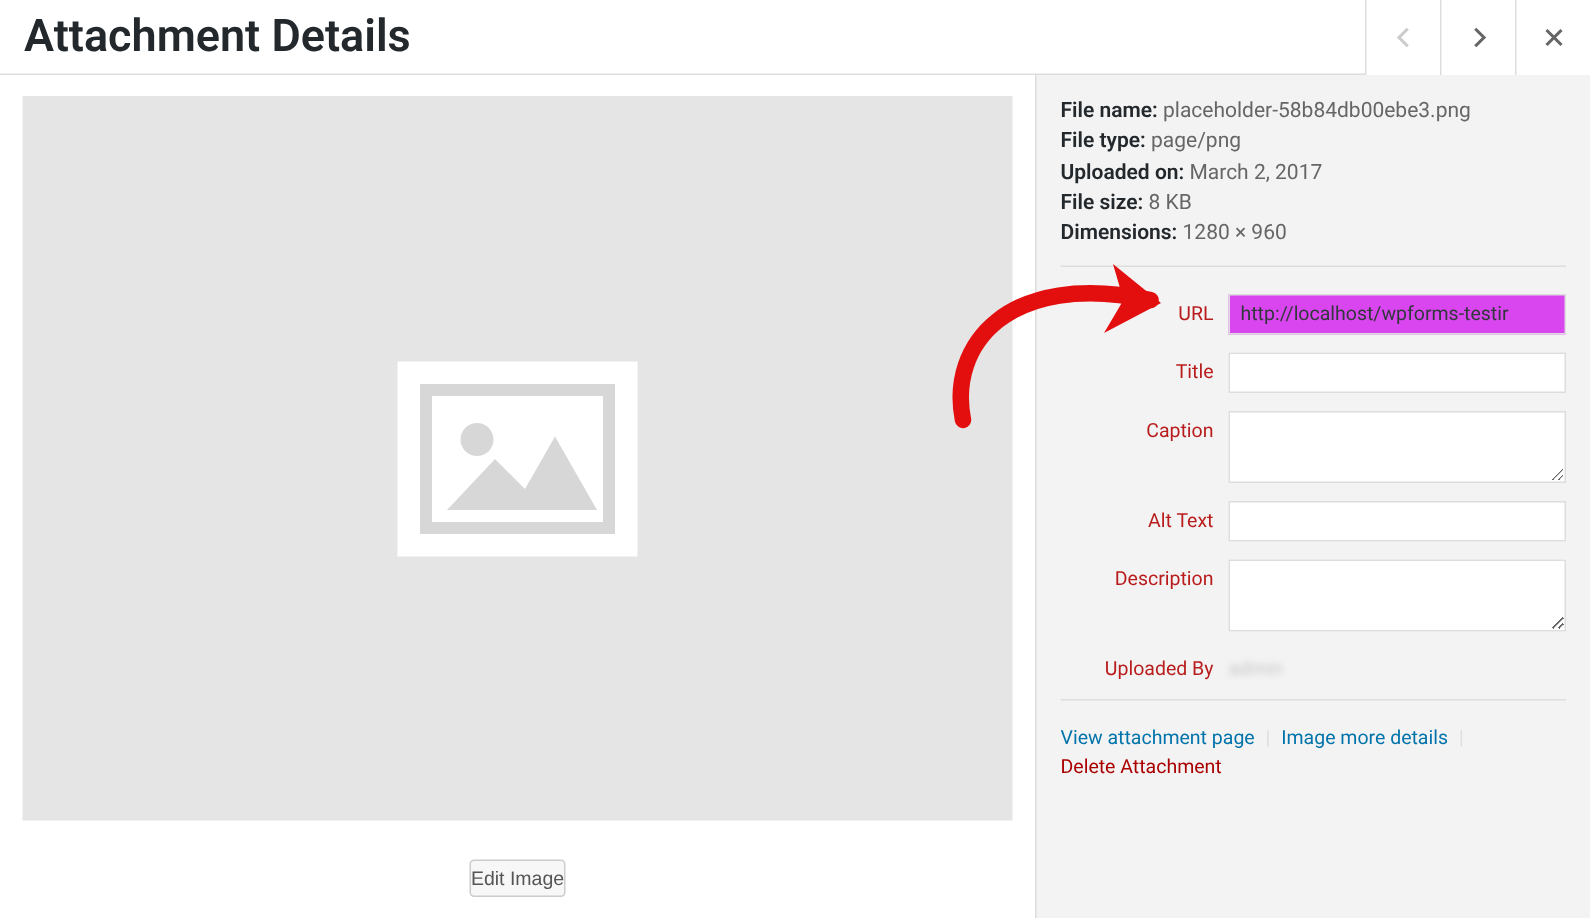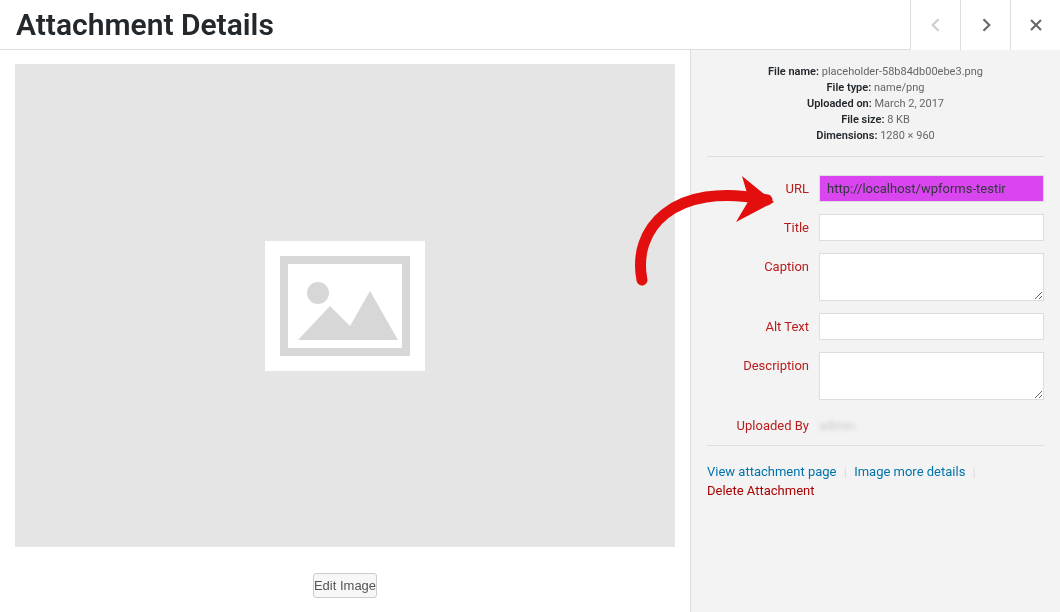--- a/index.html
+++ b/index.html
@@ -82,21 +82,21 @@
       cursor: pointer;
       margin-top: 16px;
     }
     .sidebar {
       width: 370px;
       border-left: 1px solid #ddd;
       padding: 14px 16px 14px 16px;
       background: #f3f3f3;
       overflow: auto;
     }
-    .meta { font-size: 11px; line-height: 1.45; margin-bottom: 10px; color: #666; text-align: center; }
+    .meta { font-size: 14px; line-height: 1.45; margin-bottom: 10px; color: #666; }
     .meta strong { color: #23282d; font-weight: 600; }
     .divider { border-top: 1px solid #ddd; margin: 12px 0 18px; }
     .settings .row {
       display: flex;
       align-items: flex-start;
       margin-bottom: 12px;
     }
     .settings .label {
       width: 112px;
       text-align: right;
@@ -172,21 +172,21 @@
       </div>
     </div>
     <div class="edit-btn-wrap">
       <button class="button">Edit Image</button>
     </div>
   </div>
 
   <div class="sidebar">
     <div class="meta">
       <div><strong>File name:</strong> <span>placeholder-58b84db00ebe3.png</span></div>
-      <div><strong>File type:</strong> <span>name/png</span></div>
+      <div><strong>File type:</strong> <span>page/png</span></div>
       <div><strong>Uploaded on:</strong> <span>March 2, 2017</span></div>
       <div><strong>File size:</strong> <span>8 KB</span></div>
       <div><strong>Dimensions:</strong> <span>1280 × 960</span></div>
     </div>
     <div class="divider"></div>
 
     <div class="settings">
       <div class="row">
         <div class="label">URL</div>
         <input type="text" readonly="" value="http://localhost/wpforms-testir" style="">

